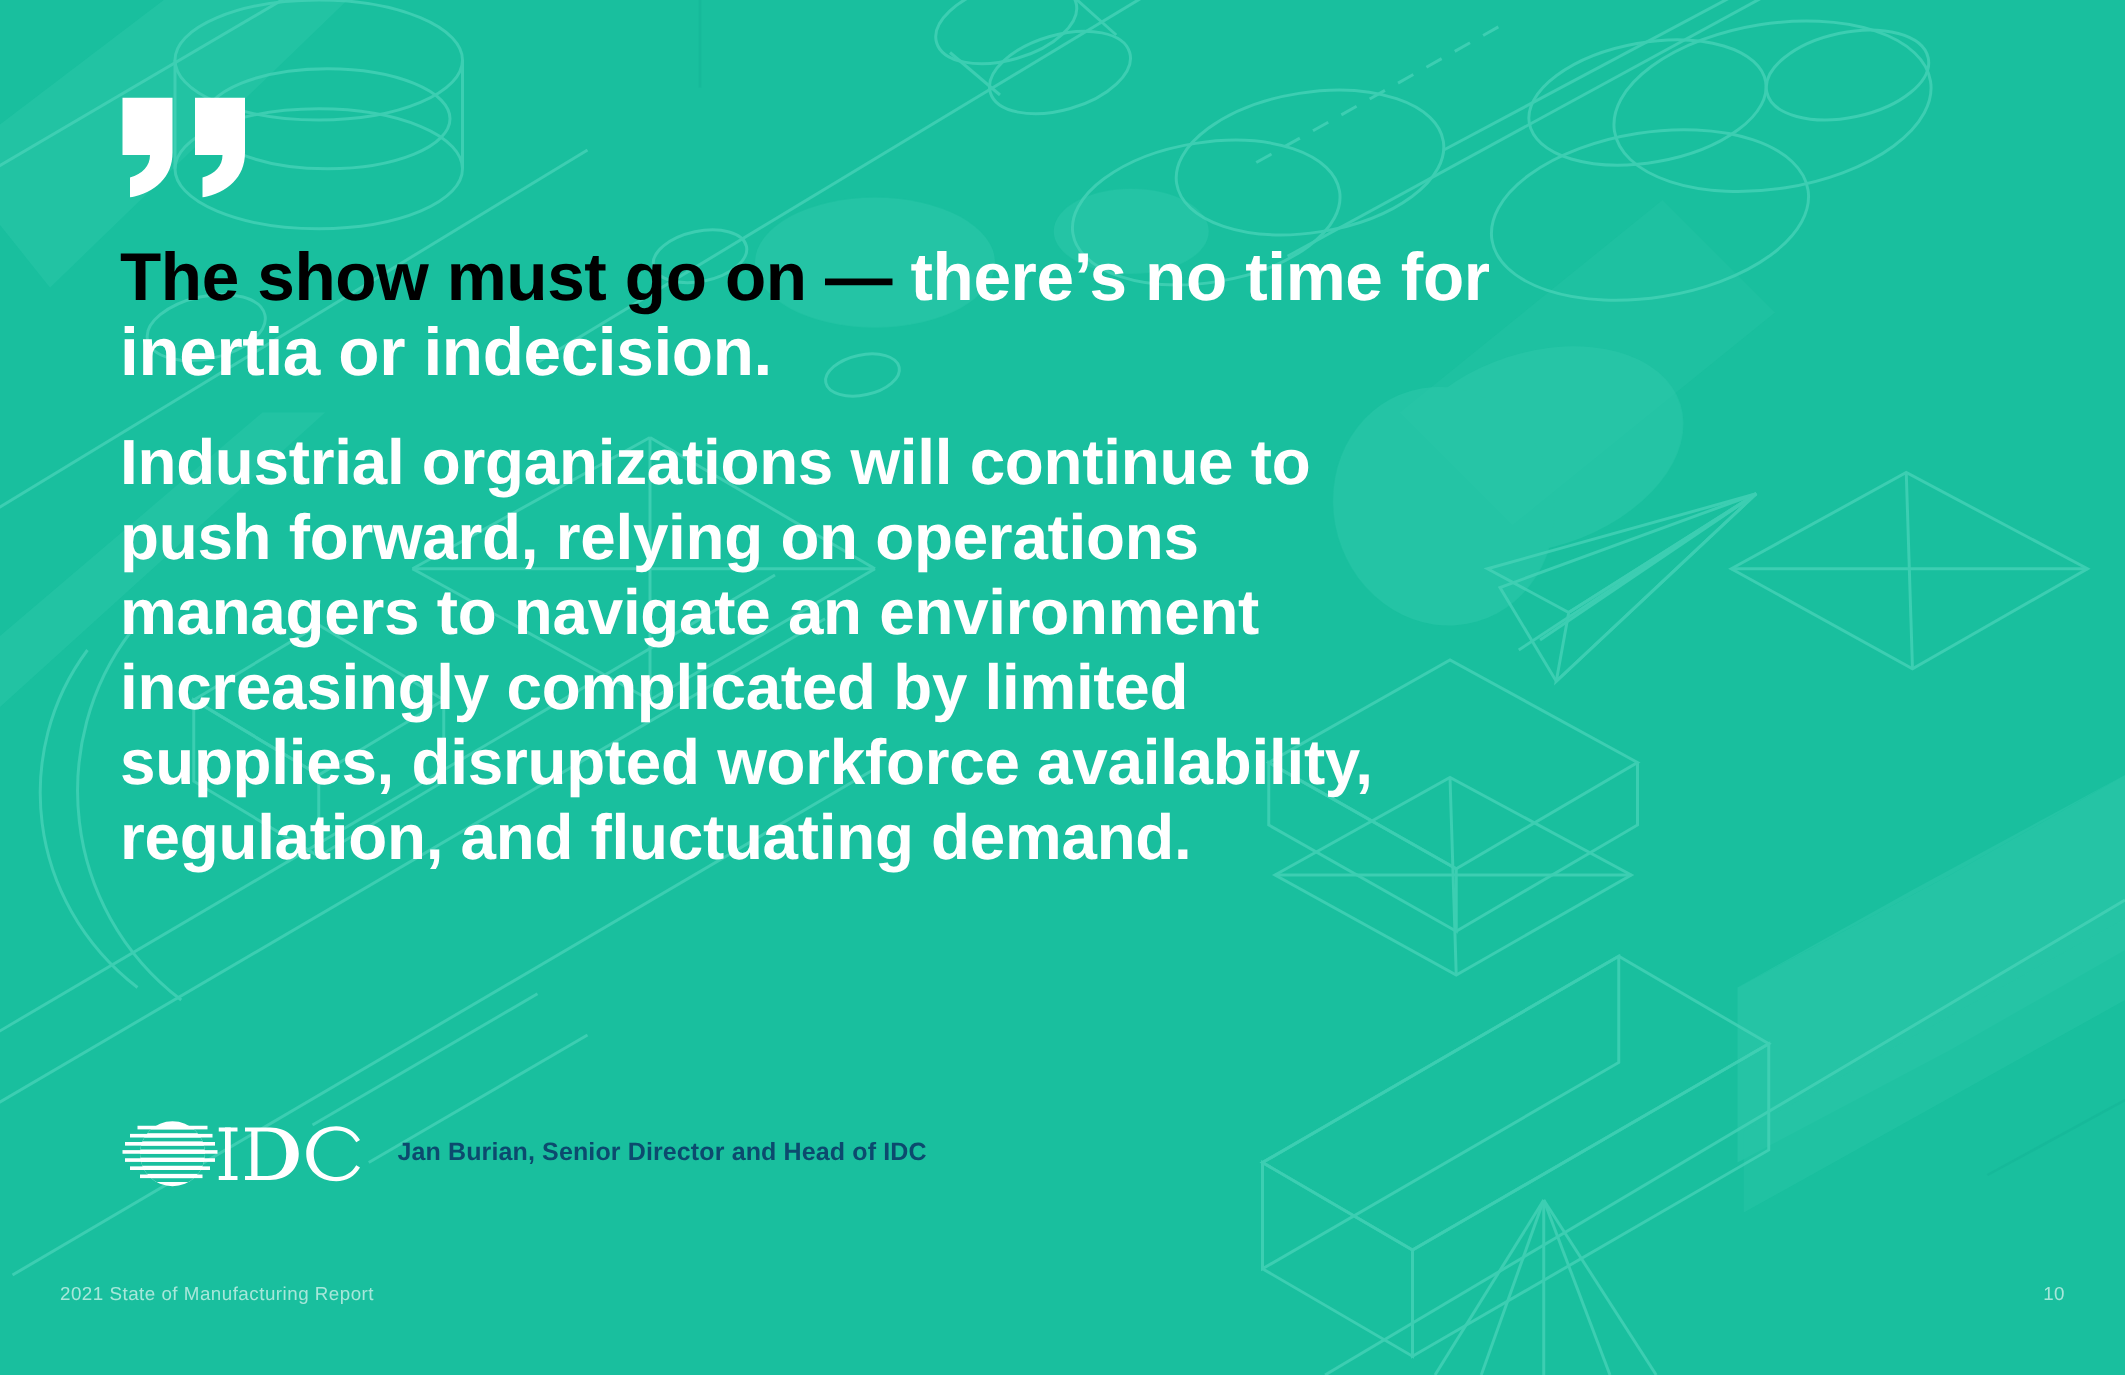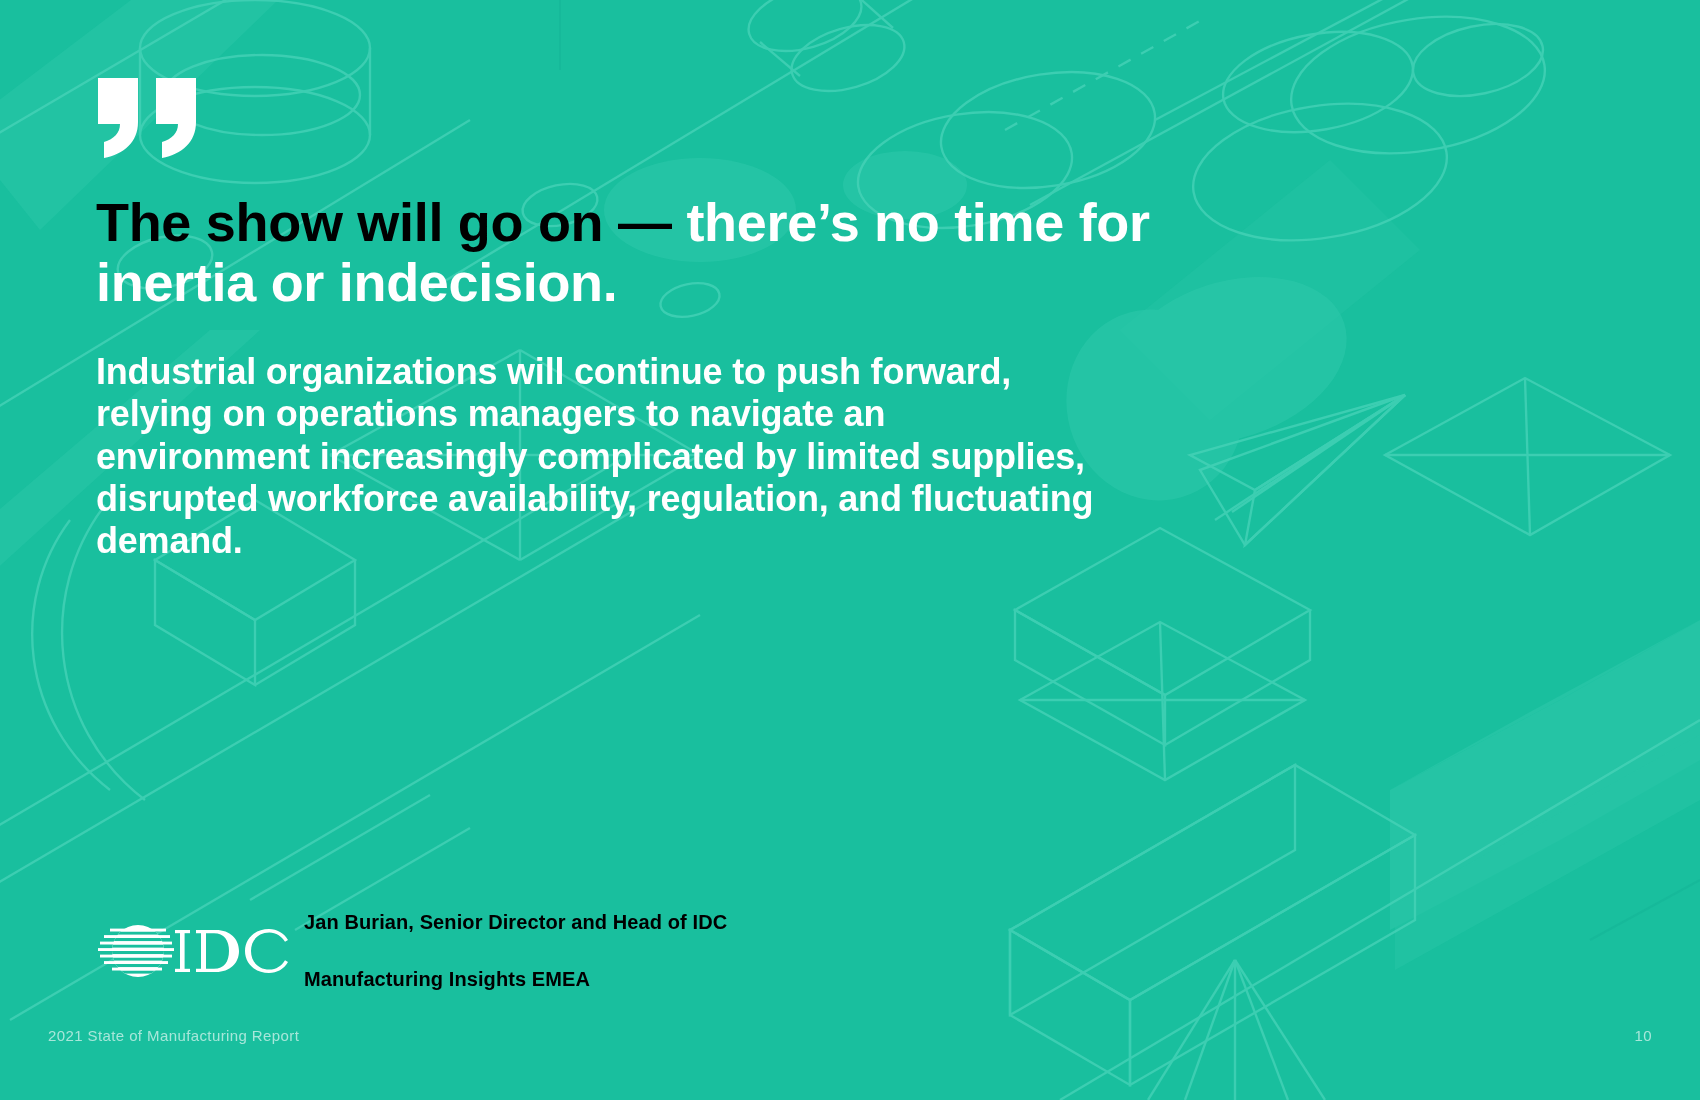--- a/index.html
+++ b/index.html
@@ -53,23 +53,23 @@
   }
   #headline .hl-white {
     color: #ffffff;
     font-weight: 600;
   }
 
   
   #body-paragraph {
     position: absolute;
     left: 96px;
-    top: 351px;
+    top: 340px;
     width: 1010px;
-    font-size: 36px;
+    font-size: 51px;
     line-height: 1.175;
     font-weight: 600;
     letter-spacing: -0.2px;
     color: #ffffff;
     margin: 0;
   }
 
   
   #attribution {
     position: absolute;
@@ -78,22 +78,22 @@
     display: flex;
     align-items: center;
     gap: 0px;
   }
   #idc-logo {
     width: 196px;
     height: 62px;
     flex: 0 0 auto;
   }
   #attribution-text {
-    margin-left: 12px;
-    color: #000000;
+    margin-left: 26px;
+    color: #0c4a6e;
     font-size: 20px;
     line-height: 1.42;
     font-weight: 700;
     letter-spacing: 0.1px;
     white-space: pre-line;
   }
   #attribution-text .attr-line { display: block; }
 
   
   #footer-title {
@@ -243,21 +243,21 @@
       </g>
     </g>
   </svg>
 
   <svg id="quote-mark" viewBox="0 0 110 80" aria-hidden="true">
     <path d="M2,0 h40 v44 c0,20 -14,32 -34,36 v-16 c10,-3 16,-9 16,-18 h-22 Z" fill="#ffffff"></path>
     <path d="M60,0 h40 v44 c0,20 -14,32 -34,36 v-16 c10,-3 16,-9 16,-18 h-22 Z" fill="#ffffff"></path>
   </svg>
 
   <h1 id="headline">
-    <span class="hl-black">The show will go on</span><span class="hl-black"> — </span><span class="hl-white">there’s no time for inertia or indecision.</span>
+    <span class="hl-black">The show must go on</span><span class="hl-black"> — </span><span class="hl-white">there’s no time for inertia or indecision.</span>
   </h1>
 
   <p id="body-paragraph">Industrial organizations will continue to push forward, relying on operations managers to navigate an environment increasingly complicated by limited supplies, disrupted workforce availability, regulation, and fluctuating demand.</p>
 
   <div id="attribution">
 
     <svg id="idc-logo" viewBox="0 0 196 62" aria-hidden="true">
       <defs>
         <clipPath id="sphereClip">
           <circle cx="42" cy="31" r="26"></circle>
@@ -295,20 +295,19 @@
                  M110,13.2 v35.6 h8 c10,0 15,-7 15,-17.8 c0,-10.8 -5,-17.8 -15,-17.8 Z"></path>
 
         <path d="M192,20 c-4,-7 -11,-11 -19,-11 c-14,0 -24,9.5 -24,22 c0,12.5 10,22 24,22
                  c8,0 15,-4 19,-11 l-3,-1.8 c-3.4,5.8 -9,9.4 -15.6,9.4 c-11,0 -18.4,-7.8 -18.4,-18.6
                  c0,-10.8 7.4,-18.6 18.4,-18.6 c6.6,0 12.2,3.6 15.6,9.4 Z"></path>
       </g>
     </svg>
 
     <div id="attribution-text">
       <span class="attr-line">Jan Burian, Senior Director and Head of IDC</span>
-      <span class="attr-line">Manufacturing Insights EMEA</span>
     </div>
   </div>
 
   <div id="footer-title">2021 State of Manufacturing Report</div>
   <div id="page-number">10</div>
 
 </div>
 
 </body></html>

